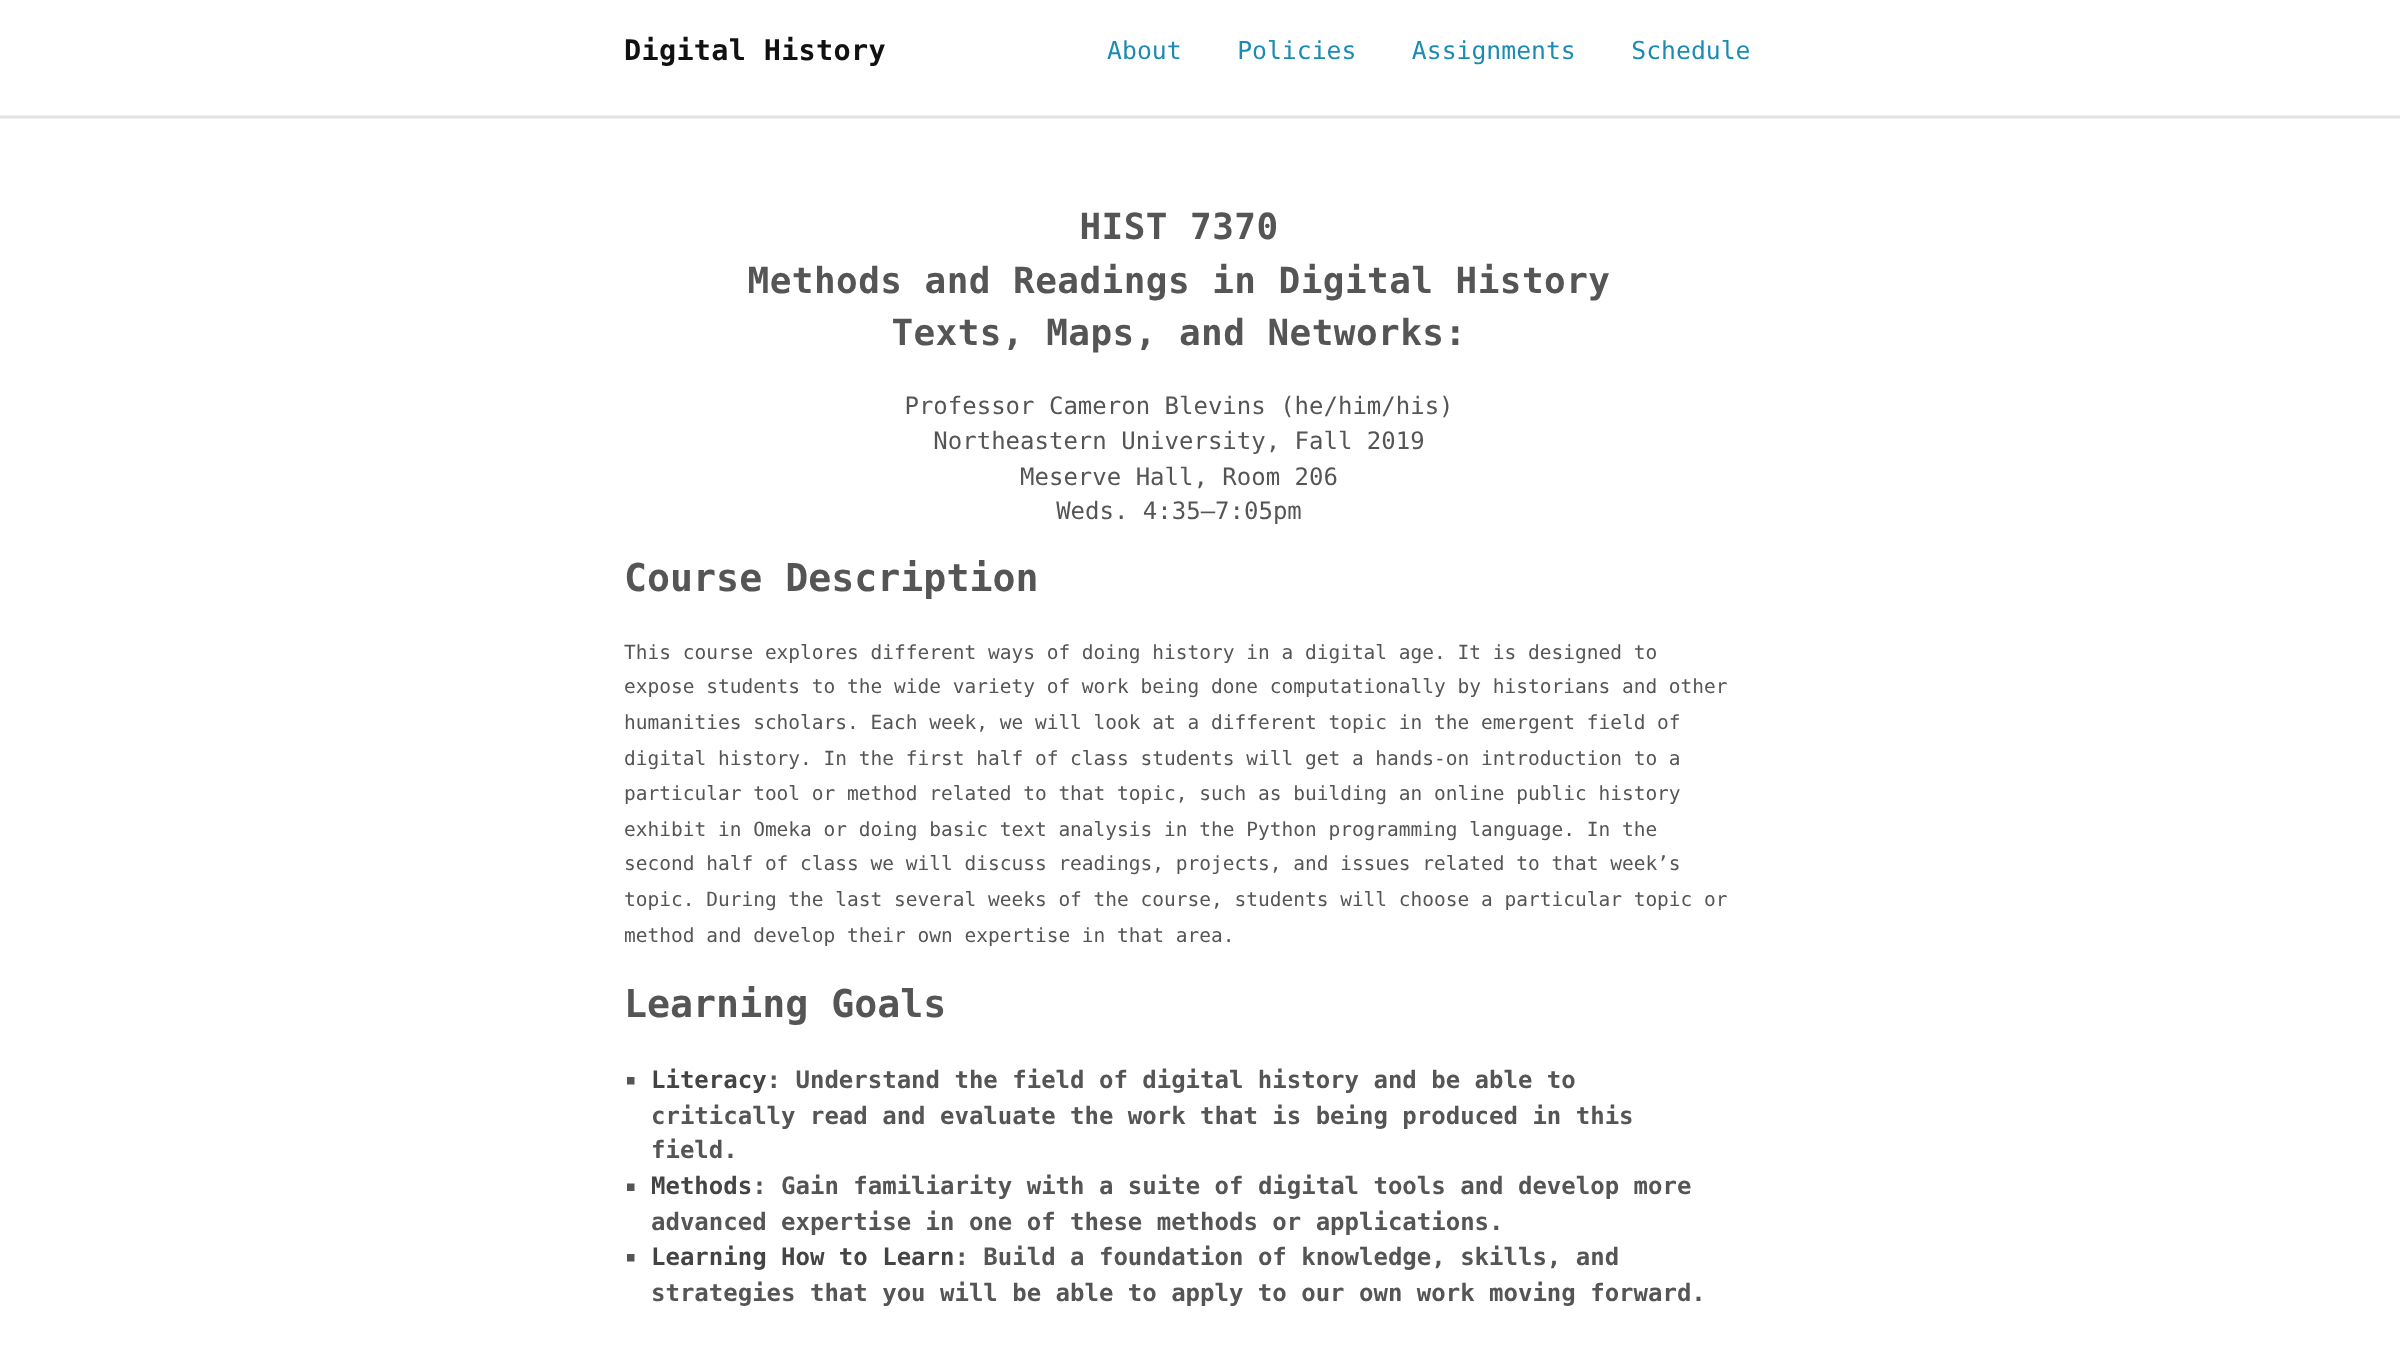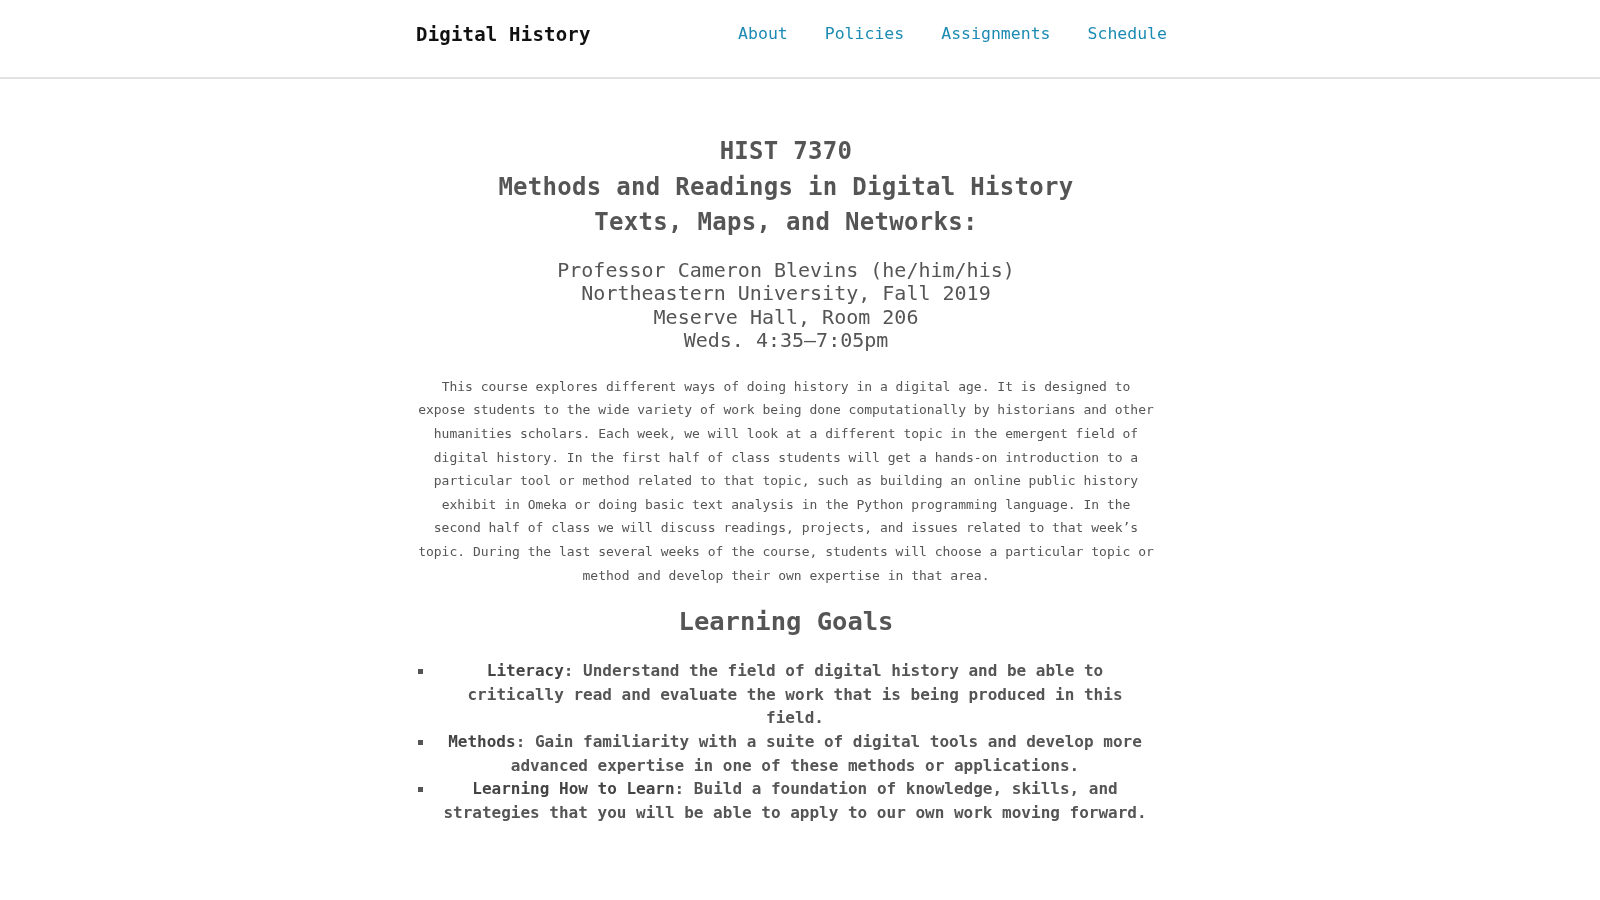--- a/index.html
+++ b/index.html
@@ -1,15 +1,15 @@
 <!DOCTYPE html>
 <html><head>
   <meta charset="utf-8">
   <style>
-    * { box-sizing: border-box; margin: 0; padding: 0; text-align: center; }
+    * { box-sizing: border-box; margin: 0; padding: 0; }
     html, body { width: 1600px; height: 900px; overflow: hidden; background: #ffffff; }
     body { font-family: "DejaVu Sans Mono", "Liberation Mono", monospace; color: #555555; }
 
     .site-header {
       position: absolute; left: 0; top: 0; width: 1600px; height: 79px;
       border-bottom: 2px solid #e2e2e2; background: #fff;
     }
     .site-title {
       position: absolute; left: 416px; top: 23px;
       font-family: "DejaVu Sans Mono", "Liberation Mono", monospace;
@@ -24,21 +24,21 @@
     }
 
     .main {
       position: absolute; left: 416px; top: 134px; width: 740px;
     }
     .course-title {
       text-align: center; font-size: 24px; font-weight: bold; line-height: 35.5px;
       color: #555555; letter-spacing: 0.3px;
     }
     .course-meta {
-      margin-top: 18px; text-align: center; font-size: 20px; line-height: 23.6px; color: #555555;
+      margin-top: 18px; text-align: center; font-size: 16px; line-height: 23.6px; color: #555555;
     }
     h2 {
       font-size: 25.5px; font-weight: bold; color: #555555; line-height: 32px;
     }
     .section-desc { margin-top: 17px; }
     .section-goals { margin-top: 18px; }
     p.body-text {
       margin-top: 22px; font-size: 13px; line-height: 23.6px; color: #555555;
     }
     ul.goals {
@@ -71,20 +71,21 @@
   </h1>
 
   <div class="course-meta">
     <div>Professor Cameron Blevins (he/him/his)</div>
     <div>Northeastern University, Fall 2019</div>
     <div>Meserve Hall, Room 206</div>
     <div>Weds. 4:35–7:05pm</div>
   </div>
 
   <section class="section-desc">
+    <h2>Course Description</h2>
     <p class="body-text">This course explores different ways of doing history in a digital age. It is designed to expose students to the wide variety of work being done computationally by historians and other humanities scholars. Each week, we will look at a different topic in the emergent field of digital history. In the first half of class students will get a hands-on introduction to a particular tool or method related to that topic, such as building an online public history exhibit in Omeka or doing basic text analysis in the Python programming language. In the second half of class we will discuss readings, projects, and issues related to that week’s topic. During the last several weeks of the course, students will choose a particular topic or method and develop their own expertise in that area.</p>
   </section>
 
   <section class="section-goals">
     <h2>Learning Goals</h2>
     <ul class="goals">
       <li><b>Literacy</b><span>: Understand the field of digital history and be able to critically read and evaluate the work that is being produced in this field.</span></li>
       <li><b>Methods</b><span>: Gain familiarity with a suite of digital tools and develop more advanced expertise in one of these methods or applications.</span></li>
       <li><b>Learning How to Learn</b><span>: Build a foundation of knowledge, skills, and strategies that you will be able to apply to our own work moving forward.</span></li>
     </ul>

